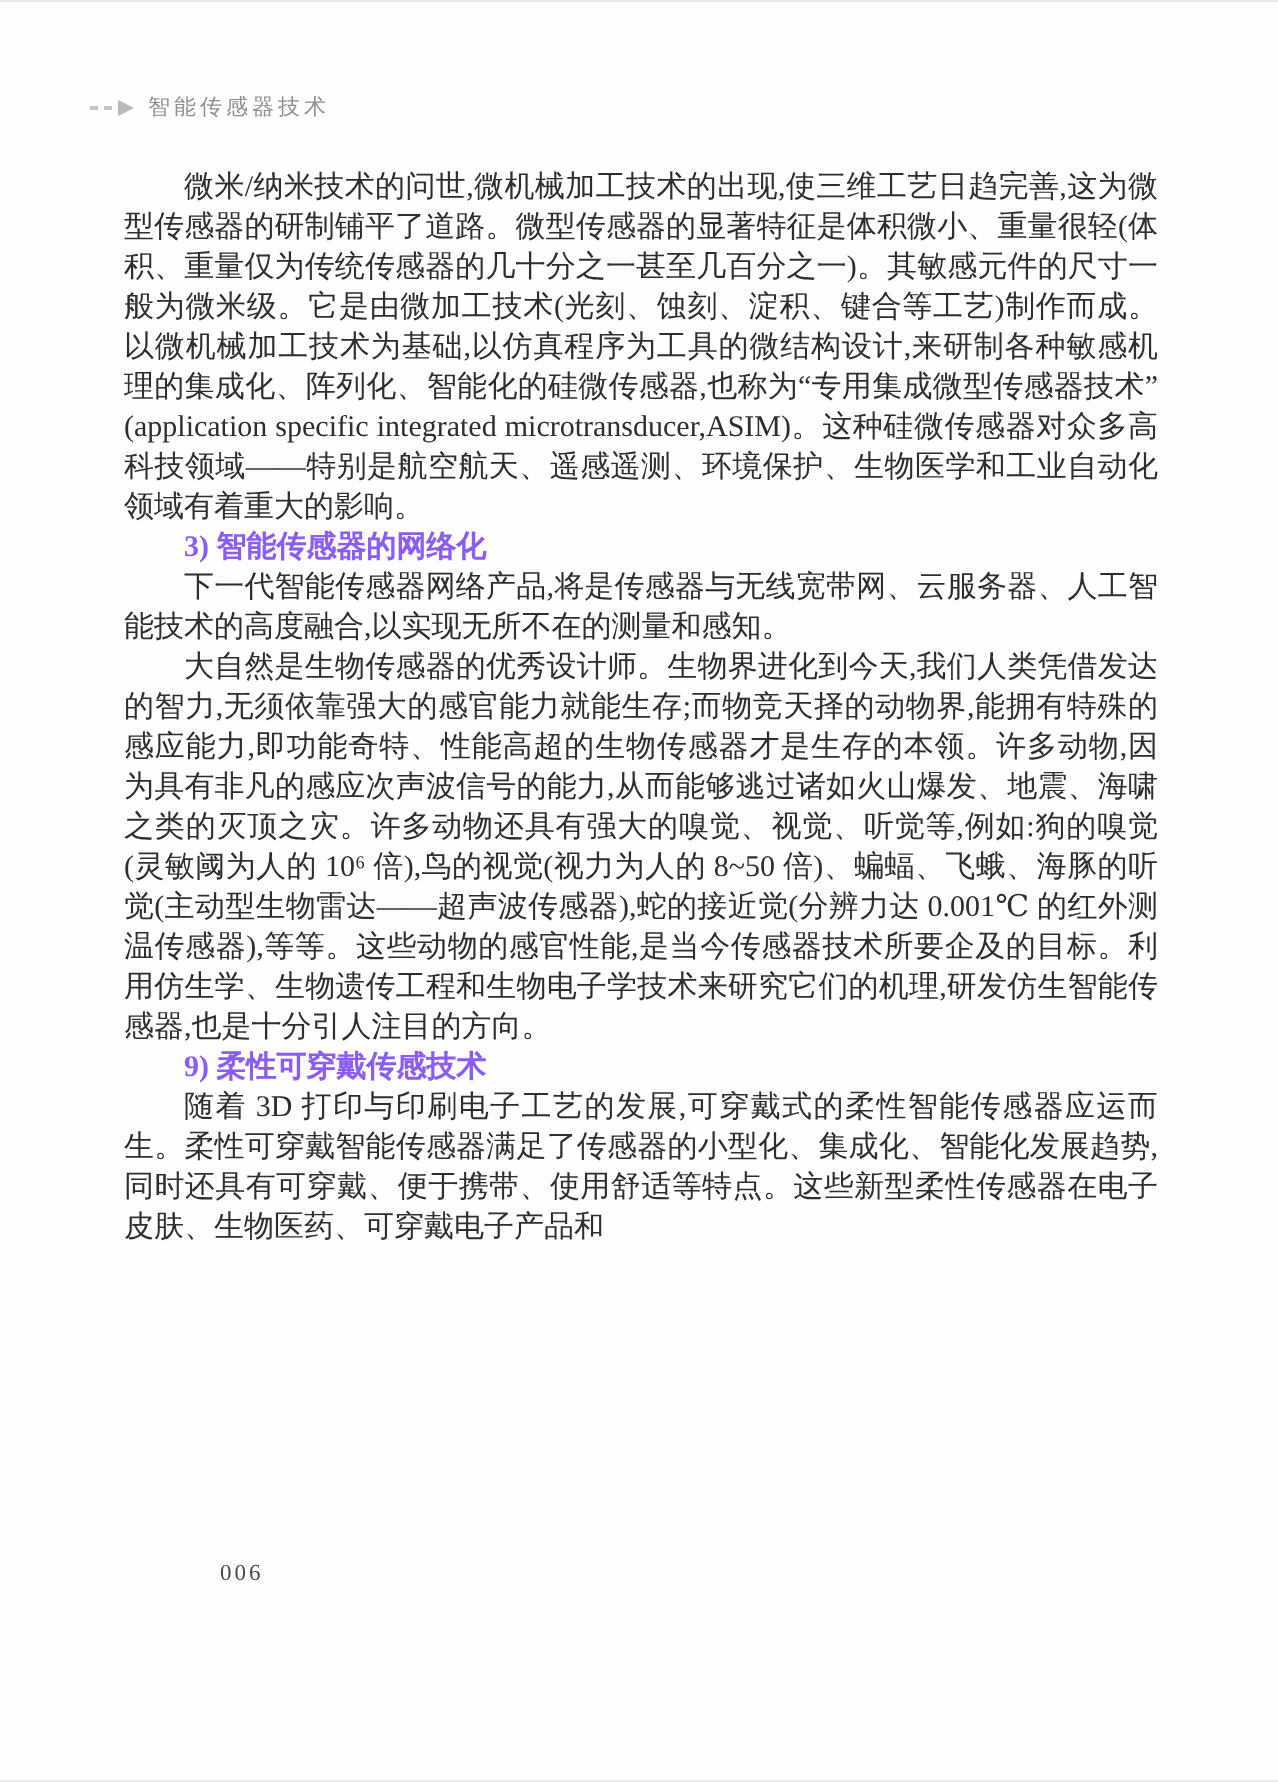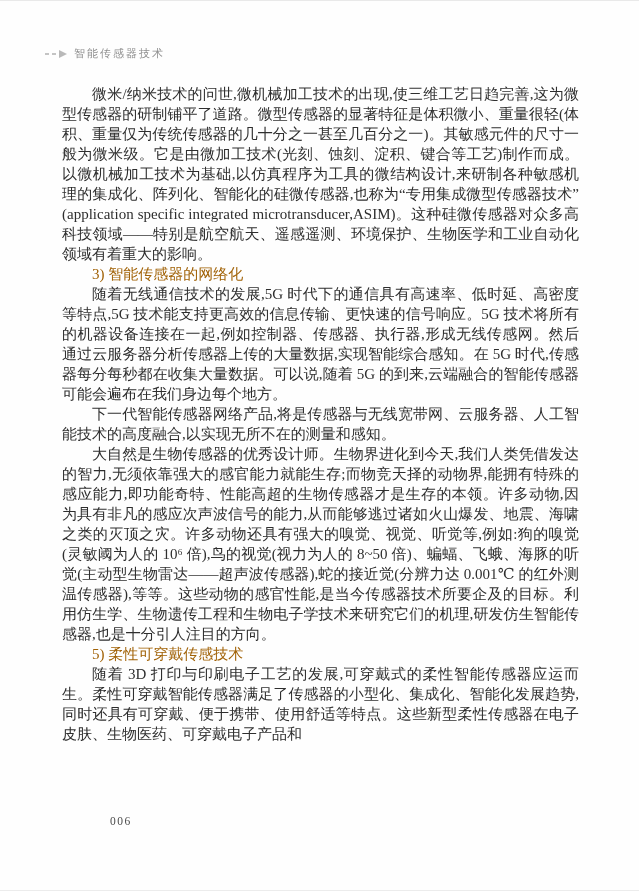--- a/index.html
+++ b/index.html
@@ -50,27 +50,27 @@
     font-size: 15px;
     line-height: 20px;
     text-align: justify;
     text-justify: inter-ideograph;
   }
   .body-col p,
   .body-col .sec-heading {
     margin: 0;
     text-indent: 2em;
   }
-  .sec-heading { font-weight: normal; color: #a16207; }
+  .sec-heading { font-weight: bold; color: #8b5cf6; }
 
   
   .page-number {
     position: absolute;
     left: 74px;
-    top: 815px;
+    top: 781px;
     font-size: 11.5px;
     letter-spacing: 1.5px;
     color: #4a4a4a;
     padding-left: 36px;
   }
 </style>
 </head>
 <body>
 
 <div class="page">
@@ -80,22 +80,21 @@
       <span class="dash"></span>
       <span class="dash"></span>
       <span class="tri"></span>
     </span>
     <span class="hdr-title">智能传感器技术</span>
   </div>
 
   <div class="body-col">
     <p>微米/纳米技术的问世,微机械加工技术的出现,使三维工艺日趋完善,这为微型传感器的研制铺平了道路。微型传感器的显著特征是体积微小、重量很轻(体积、重量仅为传统传感器的几十分之一甚至几百分之一)。其敏感元件的尺寸一般为微米级。它是由微加工技术(光刻、蚀刻、淀积、键合等工艺)制作而成。以微机械加工技术为基础,以仿真程序为工具的微结构设计,来研制各种敏感机理的集成化、阵列化、智能化的硅微传感器,也称为“专用集成微型传感器技术”(application specific integrated microtransducer,ASIM)。这种硅微传感器对众多高科技领域——特别是航空航天、遥感遥测、环境保护、生物医学和工业自动化领域有着重大的影响。</p>
     <div class="sec-heading">3) 智能传感器的网络化</div>
-    <p>随着无线通信技术的发展,5G 时代下的通信具有高速率、低时延、高密度等特点,5G 技术能支持更高效的信息传输、更快速的信号响应。5G 技术将所有的机器设备连接在一起,例如控制器、传感器、执行器,形成无线传感网。然后通过云服务器分析传感器上传的大量数据,实现智能综合感知。在 5G 时代,传感器每分每秒都在收集大量数据。可以说,随着 5G 的到来,云端融合的智能传感器可能会遍布在我们身边每个地方。</p>
     <p>下一代智能传感器网络产品,将是传感器与无线宽带网、云服务器、人工智能技术的高度融合,以实现无所不在的测量和感知。</p>
     <p>大自然是生物传感器的优秀设计师。生物界进化到今天,我们人类凭借发达的智力,无须依靠强大的感官能力就能生存;而物竞天择的动物界,能拥有特殊的感应能力,即功能奇特、性能高超的生物传感器才是生存的本领。许多动物,因为具有非凡的感应次声波信号的能力,从而能够逃过诸如火山爆发、地震、海啸之类的灭顶之灾。许多动物还具有强大的嗅觉、视觉、听觉等,例如:狗的嗅觉(灵敏阈为人的 10⁶ 倍),鸟的视觉(视力为人的 8~50 倍)、蝙蝠、飞蛾、海豚的听觉(主动型生物雷达——超声波传感器),蛇的接近觉(分辨力达 0.001℃ 的红外测温传感器),等等。这些动物的感官性能,是当今传感器技术所要企及的目标。利用仿生学、生物遗传工程和生物电子学技术来研究它们的机理,研发仿生智能传感器,也是十分引人注目的方向。</p>
-    <div class="sec-heading">5) 柔性可穿戴传感技术</div>
+    <div class="sec-heading">9) 柔性可穿戴传感技术</div>
     <p>随着 3D 打印与印刷电子工艺的发展,可穿戴式的柔性智能传感器应运而生。柔性可穿戴智能传感器满足了传感器的小型化、集成化、智能化发展趋势,同时还具有可穿戴、便于携带、使用舒适等特点。这些新型柔性传感器在电子皮肤、生物医药、可穿戴电子产品和</p>
   </div>
 
   <div class="page-number">006</div>
 
 </div>
 
 </body></html>

